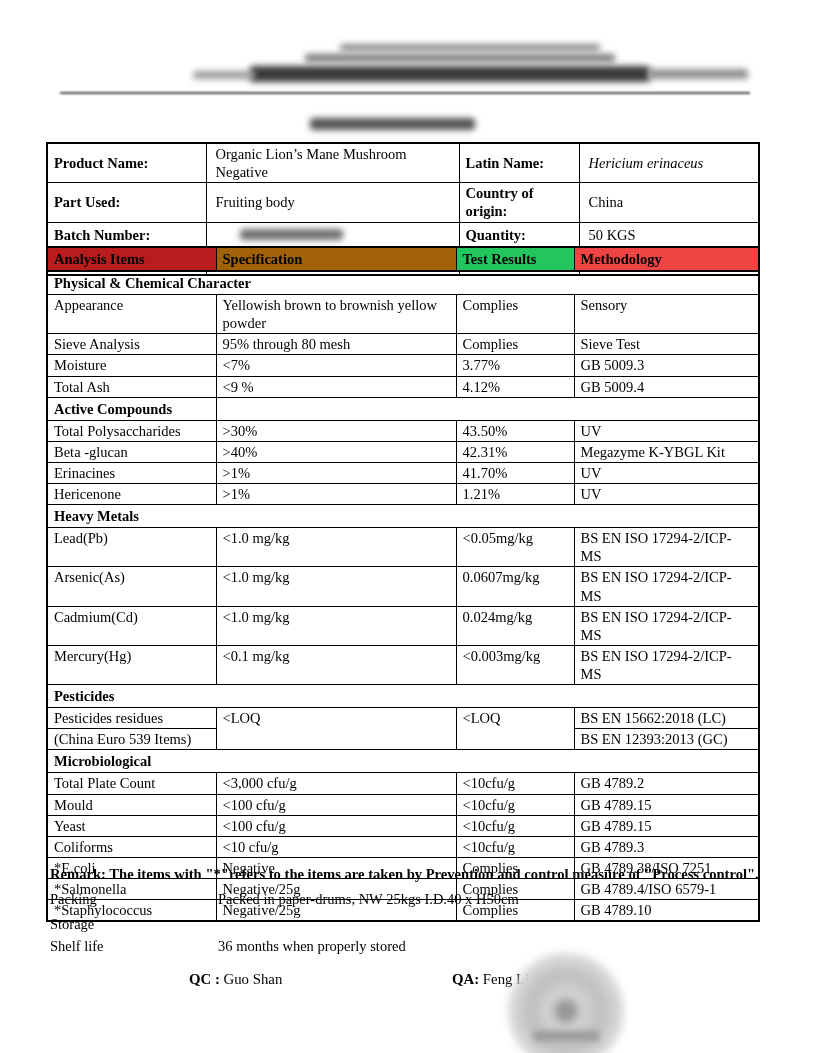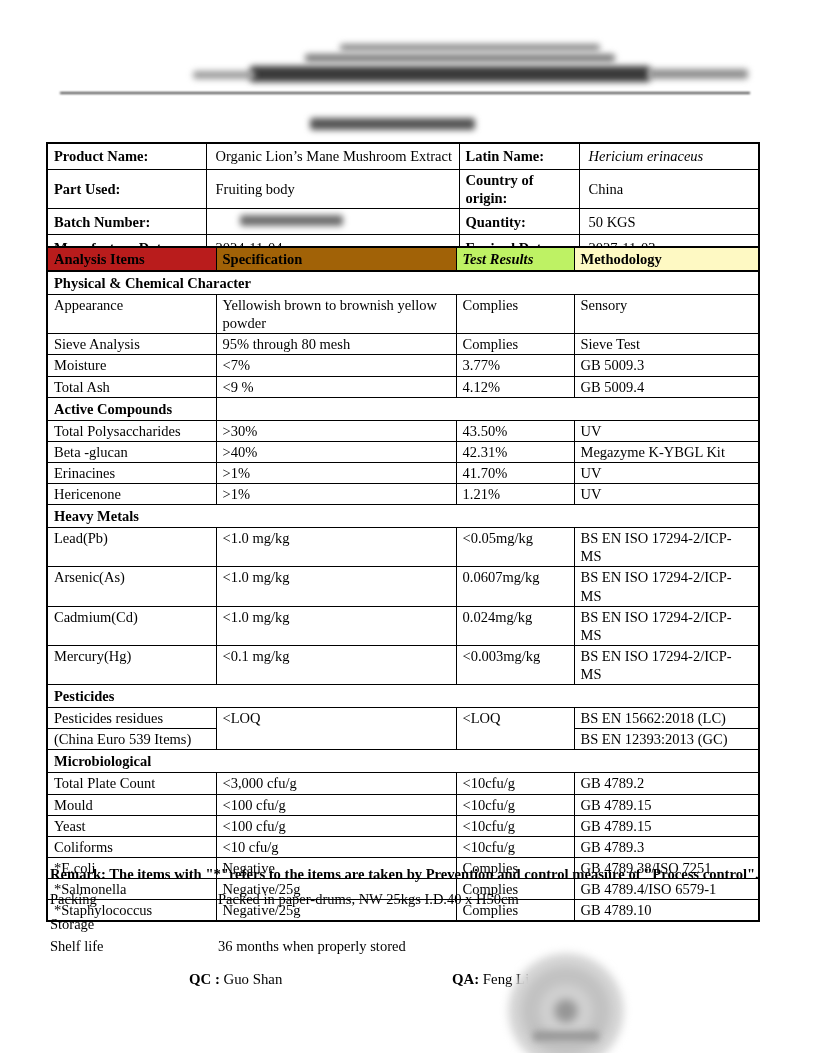--- a/index.html
+++ b/index.html
@@ -63,21 +63,21 @@
   <table id="info-table">
     <colgroup>
         <col style="width:159px">
         <col style="width:253px">
         <col style="width:120px">
         <col style="width:180px">
       </colgroup>
     <tbody>
         <tr>
       <td class="lbl">Product Name:</td>
-      <td class="val">Organic Lion’s Mane Mushroom Extract</td>
+      <td class="val">Organic Lion’s Mane Mushroom Negative</td>
       <td class="lbl">Latin Name:</td>
       <td class="val italic">Hericium erinaceus</td>
     </tr>
     <tr>
       <td class="lbl">Part Used:</td>
       <td class="val">Fruiting body</td>
       <td class="lbl">Country of origin:</td>
       <td class="val">China</td>
     </tr>
     <tr>
@@ -101,22 +101,22 @@
     <colgroup>
         <col style="width:169px">
         <col style="width:240px">
         <col style="width:118px">
         <col style="width:185px">
       </colgroup>
     <thead>
       <tr>
         <th style="background: #b91c1c;">Analysis Items</th>
         <th style="background: #a16207;">Specification</th>
-        <th style="background: #bef264; font-style: italic;">Test Results</th>
-        <th style="background: #fef9c3;">Methodology</th>
+        <th style="background: #22c55e;">Test Results</th>
+        <th style="background: #ef4444;">Methodology</th>
       </tr>
     </thead>
     <tbody>
         <tr>
           <td class="section" colspan="4">Physical &amp; Chemical Character</td>
         </tr>
         <tr>
           <td>Appearance</td>
           <td>Yellowish brown to brownish yellow powder</td>
           <td>Complies</td>

